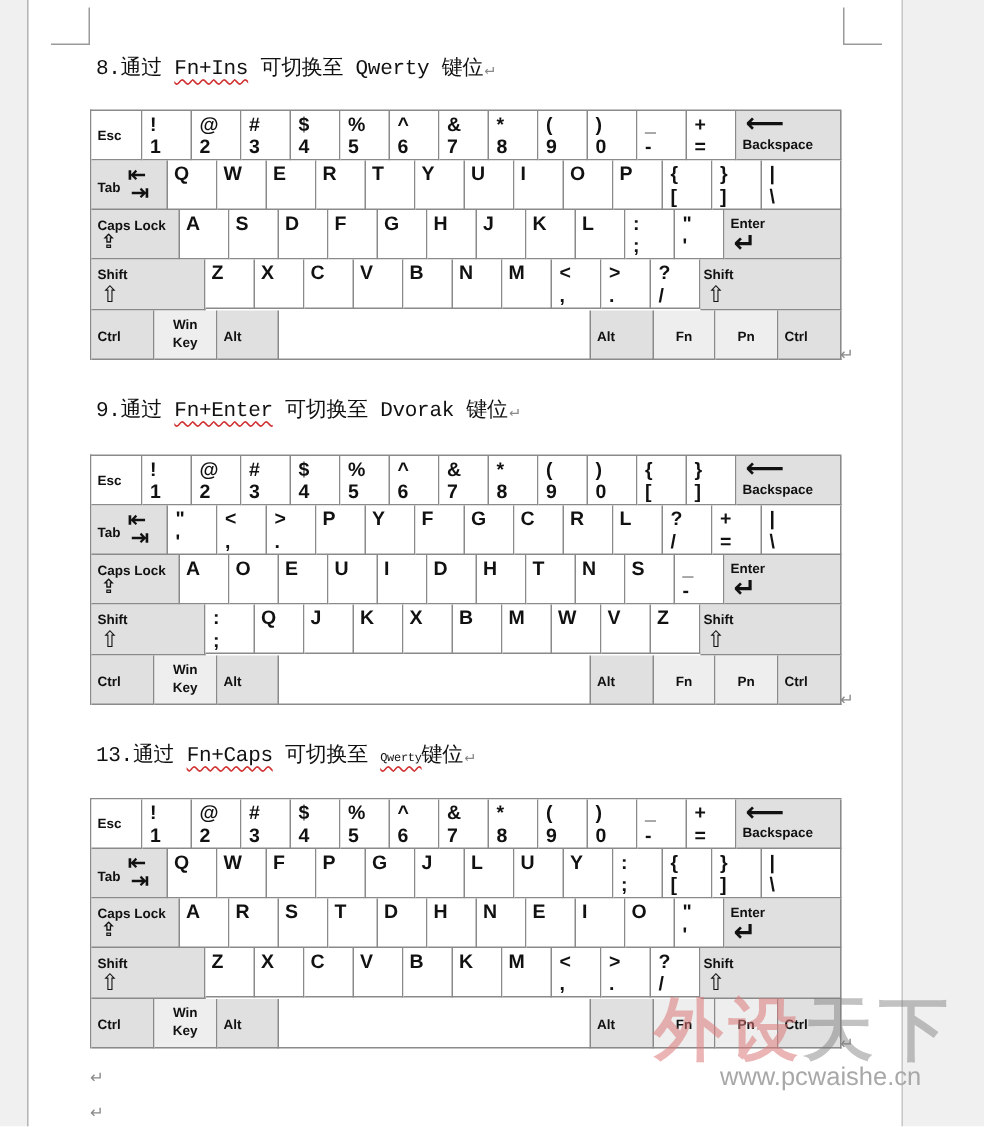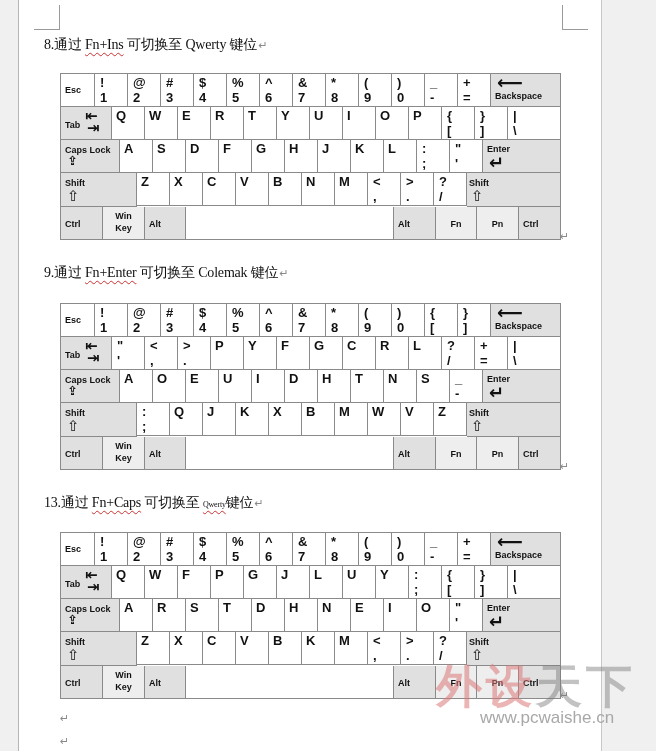--- a/index.html
+++ b/index.html
@@ -7,22 +7,22 @@
     width:656px; height:751px; position:relative; overflow:hidden;
     background:#ffffff;
     font-family:"Liberation Sans", "DejaVu Sans", sans-serif;
   }
   .left-gutter { position:absolute; left:0; top:0; width:18px; height:751px; background:#f0f0f0; border-right:1px solid #b5b5b5; }
   .right-gutter { position:absolute; left:601px; top:0; width:55px; height:751px; background:#f0f0f0; border-left:1px solid #c8c8c8; }
   .corner-tl { position:absolute; left:34px; top:5px; width:25px; height:24px; border-right:1px solid #9a9a9a; border-bottom:1px solid #9a9a9a; }
   .corner-tr { position:absolute; left:562px; top:5px; width:25px; height:24px; border-left:1px solid #9a9a9a; border-bottom:1px solid #9a9a9a; }
 
   .heading {
-    position:absolute; left:44px; font-size:14px; color:#111;
-    font-family:Liberation Serif, serif; white-space:nowrap; letter-spacing:-0.2px;
+    position:absolute; left:64px; font-size:14px; color:#111;
+    font-family:Liberation Mono, monospace; white-space:nowrap; letter-spacing:-0.2px;
   }
   .heading .squiggle { text-decoration: underline wavy #d03030; text-decoration-thickness:1px; text-underline-offset:3px; }
   .heading .small { font-size:8px; }
   .pilcrow { color:#8a8a8a; font-size:11px; margin-left:1px; }
 
   .keyboard { position:absolute; left:60px; width:500px; height:166px; border-top:1px solid #8a8a8a; border-left:1px solid #8a8a8a; }
   .key {
     position:absolute; box-sizing:border-box; background:#fff;
     border-right:1px solid #8a8a8a; border-bottom:1px solid #8a8a8a;
     font-weight:bold; color:#111;
@@ -49,21 +49,21 @@
 
 <div class="left-gutter"></div>
 <div class="right-gutter"></div>
 <div class="corner-tl"></div>
 <div class="corner-tr"></div>
 
 <div class="heading" style="top:36px;">
   <span>8.</span><span>通过 </span><span class="squiggle">Fn+Ins</span><span> 可切换至 </span><span>Qwerty</span><span> 键位</span><span class="pilcrow">↵</span>
 </div>
 <div class="heading" style="top:264px;">
-  <span>9.</span><span>通过 </span><span class="squiggle">Fn+Enter</span><span> 可切换至 </span><span>Colemak</span><span> 键位</span><span class="pilcrow">↵</span>
+  <span>9.</span><span>通过 </span><span class="squiggle">Fn+Enter</span><span> 可切换至 </span><span>Dvorak</span><span> 键位</span><span class="pilcrow">↵</span>
 </div>
 <div class="heading" style="top:494px;">
   <span>13.</span><span>通过 </span><span class="squiggle">Fn+Caps</span><span> 可切换至 </span><span class="squiggle small">Qwerty</span><span>键位</span><span class="pilcrow">↵</span>
 </div>
 
 <div class="keyboard" style="top:73px;">
     <div class="key " style="left: 0px; top: 0px; width: 34px; height: 33px;">
       <span class="lbl" style="top:11px;">Esc</span>
     </div>
     <div class="key " style="left: 34px; top: 0px; width: 33px; height: 33px;">

